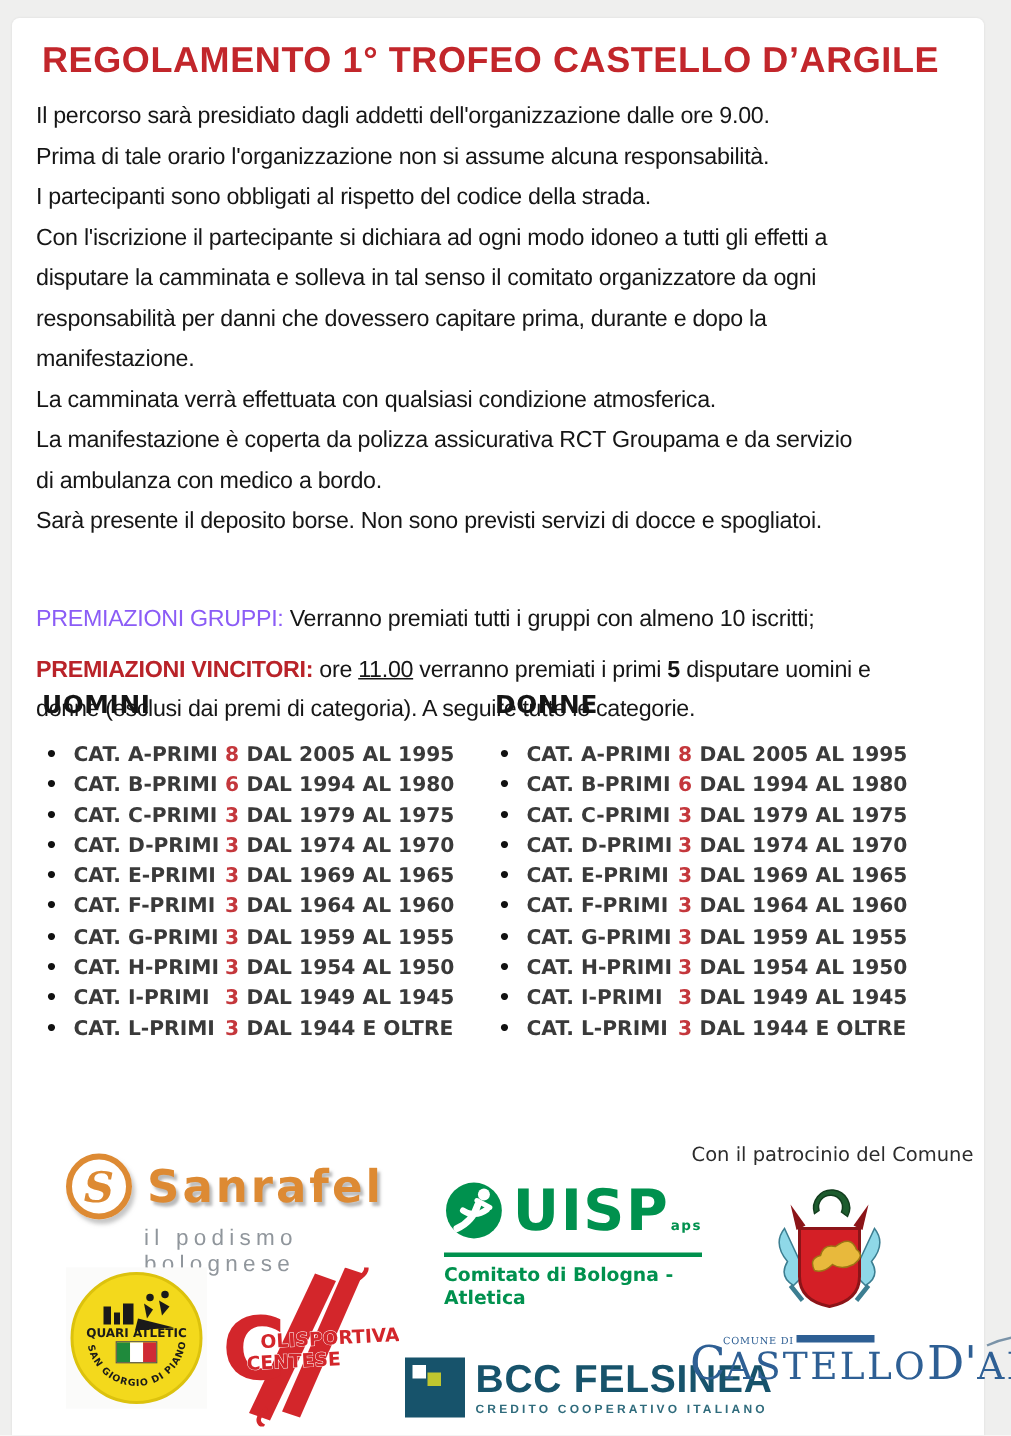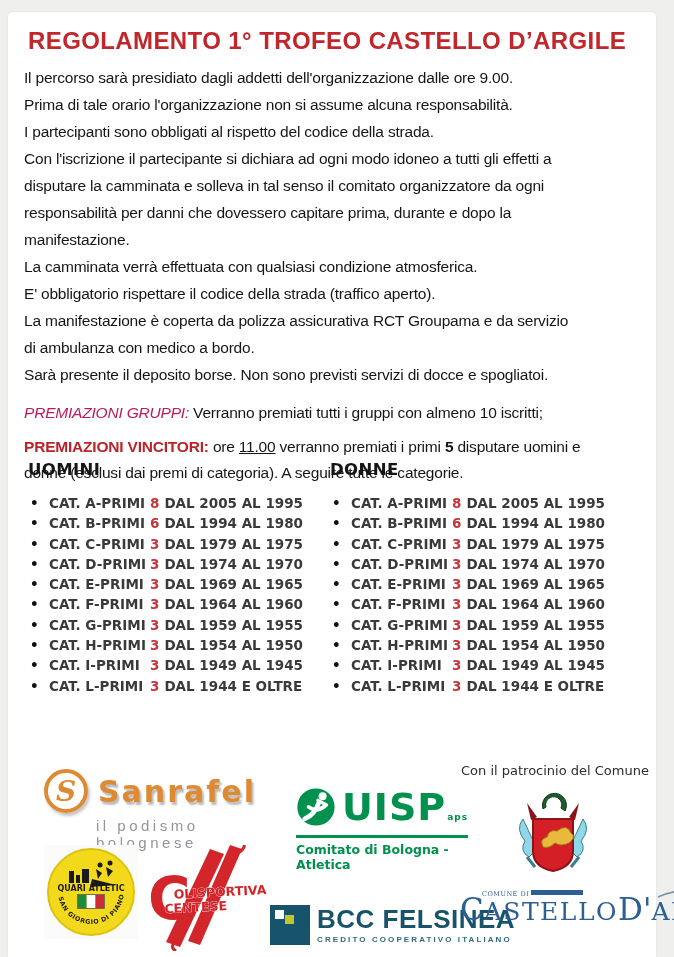--- a/index.html
+++ b/index.html
@@ -20,21 +20,21 @@
 
   .body-text { position:absolute; left:16px; top:52px; width:620px; }
   .body-text .line {
     font-size:15.5px; letter-spacing:-0.2px; line-height:27px; color:#161616;
     white-space:nowrap;
   }
 
   .premiazioni { position:absolute; left:16px; top:388px; width:622px; }
   .prem-line { font-size:15.5px; letter-spacing:-0.2px; line-height:26px; color:#161616; white-space:nowrap; }
   .prem-line + .prem-line-group { margin-top:8px; }
-  .red-label { color:#be185d;font-style:italic; }
+  .red-label { color:#8b5cf6; }
   .red-label-bold { color:#b92329; font-weight:bold; }
   .u { text-decoration:underline; }
   .b { font-weight:bold; }
 
   .categories {
     position:absolute; left:20px; top:448px; width:610px;
     display:flex; font-family:"DejaVu Sans", sans-serif;
   }
   .cat-col { width:302px; }
   .cat-col h2 { font-size:16.5px; font-weight:bold; color:#151515; letter-spacing:0.4px; }
@@ -117,21 +117,20 @@
 
   <div class="body-text">
     <div class="line">Il percorso sarà presidiato dagli addetti dell'organizzazione dalle ore 9.00.</div>
     <div class="line">Prima di tale orario l'organizzazione non si assume alcuna responsabilità.</div>
     <div class="line">I partecipanti sono obbligati al rispetto del codice della strada.</div>
     <div class="line">Con l'iscrizione il partecipante si dichiara ad ogni modo idoneo a tutti gli effetti a</div>
     <div class="line">disputare la camminata e solleva in tal senso il comitato organizzatore da ogni</div>
     <div class="line">responsabilità per danni che dovessero capitare prima, durante e dopo la</div>
     <div class="line">manifestazione.</div>
     <div class="line">La camminata verrà effettuata con qualsiasi condizione atmosferica.</div>
-    <div class="line">E' obbligatorio rispettare il codice della strada (traffico aperto).</div>
     <div class="line">La manifestazione è coperta da polizza assicurativa RCT Groupama e da servizio</div>
     <div class="line">di ambulanza con medico a bordo.</div>
     <div class="line">Sarà presente il deposito borse. Non sono previsti servizi di docce e spogliatoi.</div>
   </div>
 
   <div class="premiazioni">
     <div class="prem-line">
       <span class="red-label">PREMIAZIONI GRUPPI:</span>
       <span>Verranno premiati tutti i gruppi con almeno 10 iscritti;</span>
     </div>

